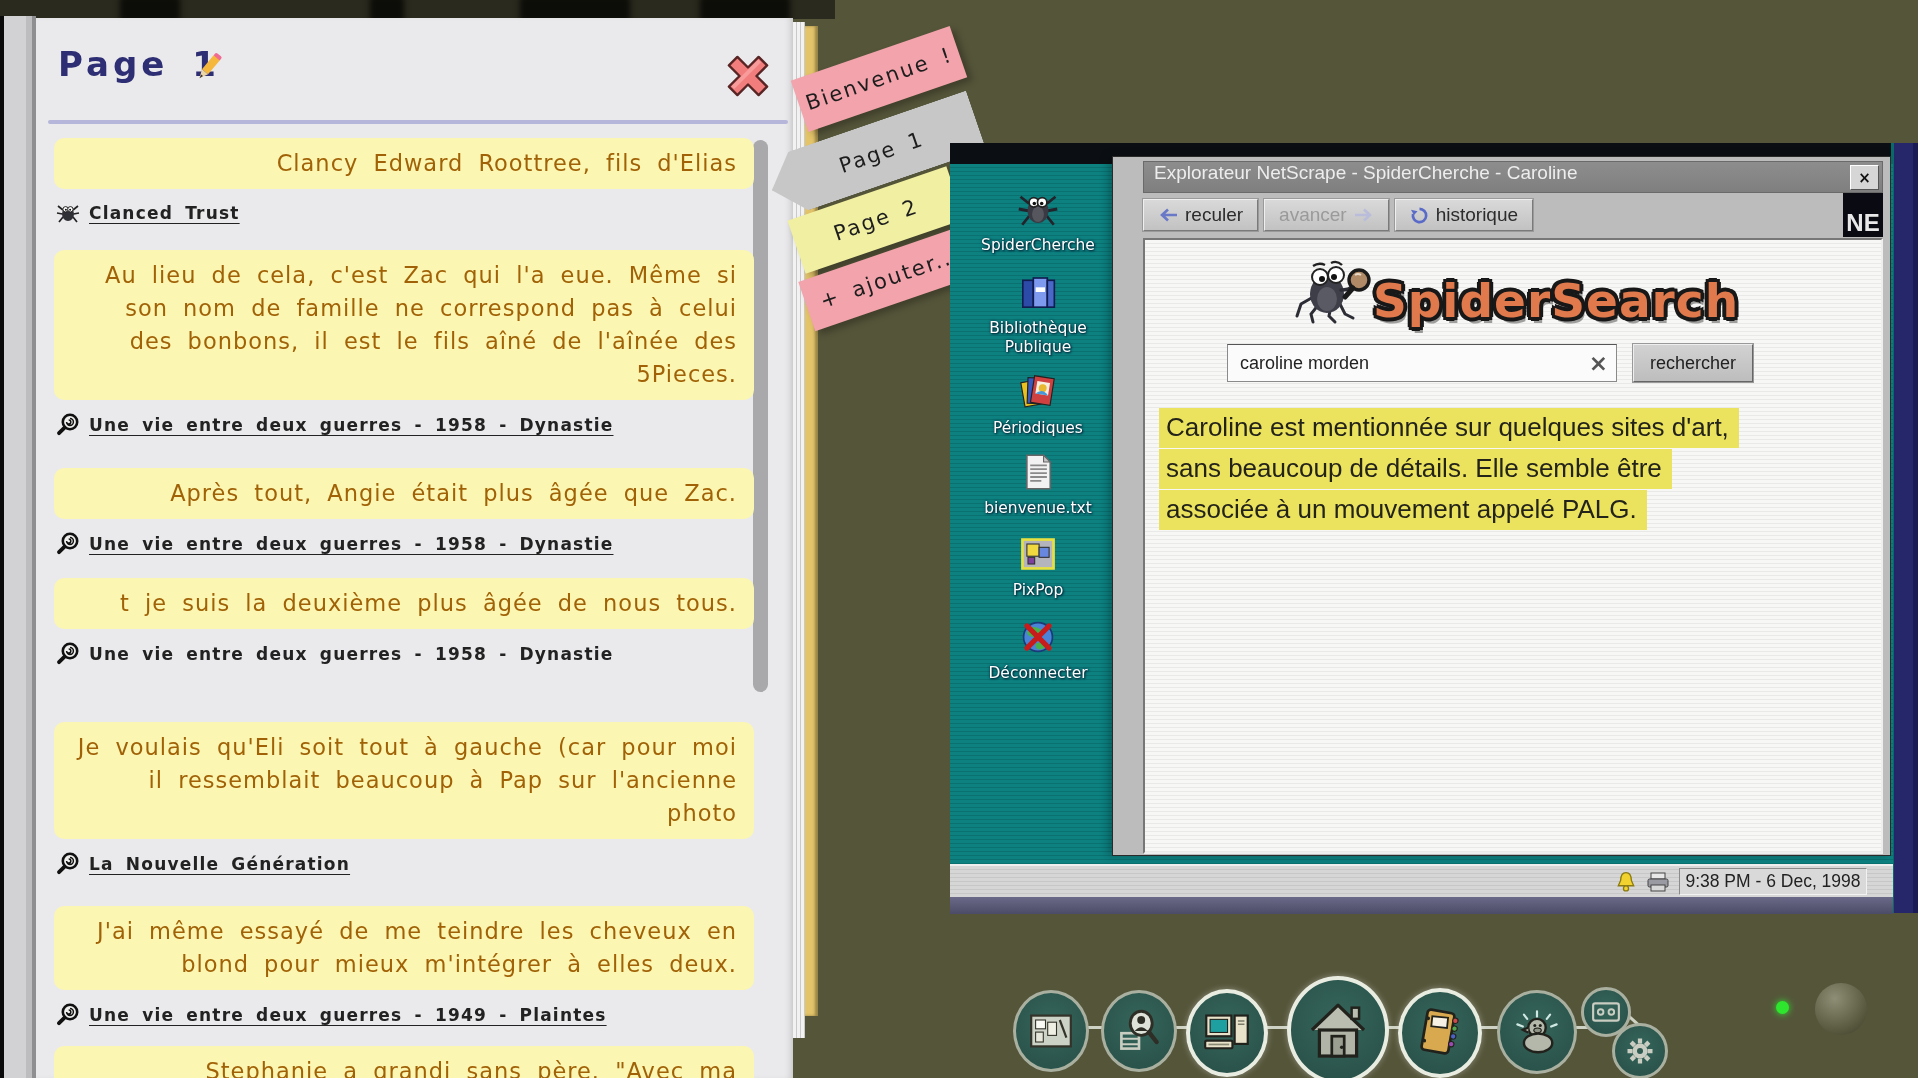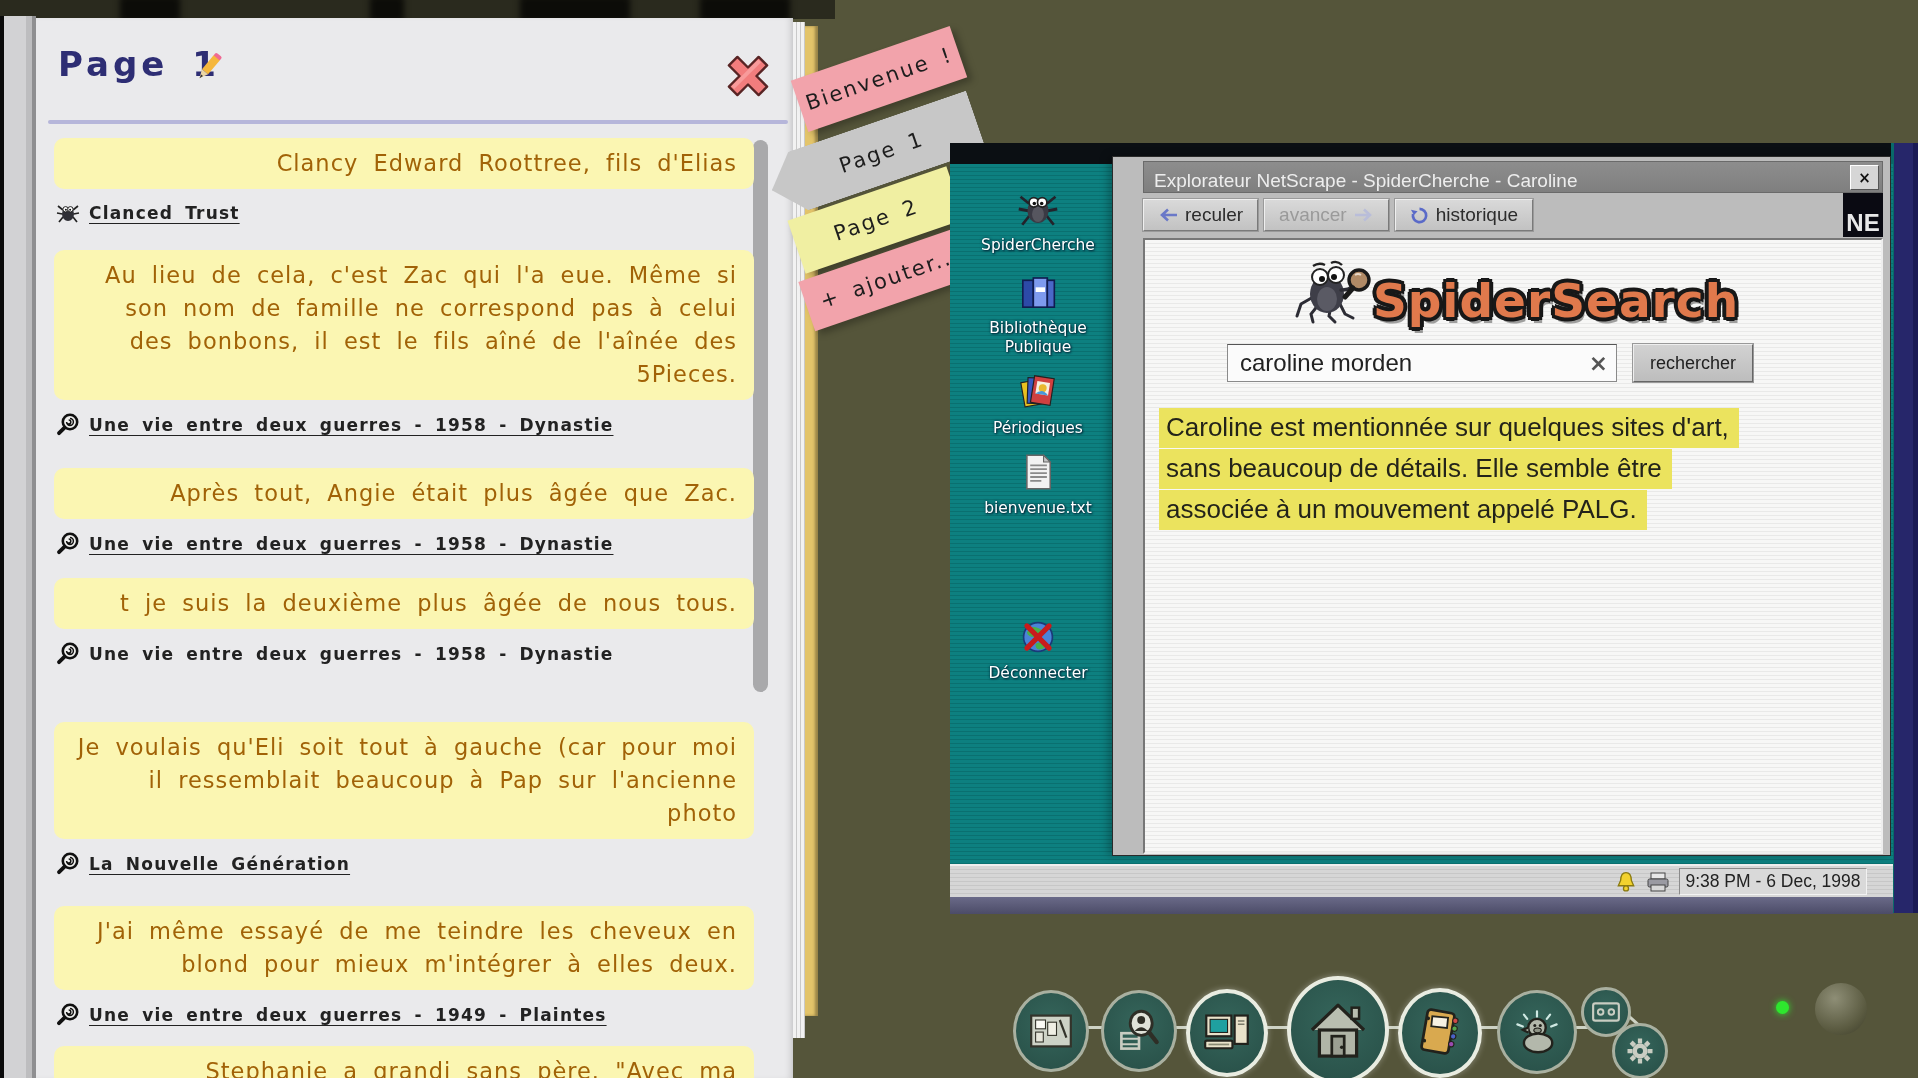--- a/index.html
+++ b/index.html
@@ -61,21 +61,21 @@
 
   .dicon{position:absolute;left:8px;width:160px;text-align:center;cursor:pointer;}
   .dicon .lbl{margin-top:3px;font-size:15.5px;color:#fff;line-height:19px;
     text-shadow:1px 1px 2px #023, 0 0 3px #034;}
 
   
   #browser{left:1112px;top:156px;width:779px;height:700px;background:#bcbcbc;
     border:1px solid #2a2a2a;box-shadow:-4px 0 8px #00000040;
     padding:4px 7px 7px 30px;box-sizing:border-box;}
   .titlebar{position:relative;height:30px;background:linear-gradient(180deg,#8d8d8d,#7f7f7f);
-    border:1px solid #6a6a6a;display:flex;align-items:flex-end;}
+    border:1px solid #6a6a6a;display:flex;align-items:flex-start;}
   .titlebar .t{font-family:"Liberation Sans",sans-serif;font-size:19px;color:#ededed;padding-left:10px;}
   .winclose{position:absolute;right:3px;top:3px;width:27px;height:23px;background:#d6d6d6;
     border:1px solid #fff;border-right-color:#555;border-bottom-color:#555;
     display:flex;align-items:center;justify-content:center;font-weight:bold;font-size:15px;color:#111;cursor:pointer;}
   .toolbar{position:relative;height:38px;display:flex;align-items:center;gap:6px;padding-top:3px;}
   .tbtn{height:32px;display:flex;align-items:center;gap:7px;padding:0 14px;
     background:linear-gradient(180deg,#d9d9d9,#c2c2c2);border:1px solid #efefef;
     border-right-color:#7a7a7a;border-bottom-color:#7a7a7a;outline:1px solid #9a9a9a;
     font-family:"Liberation Sans",sans-serif;font-size:19px;color:#2c2c2c;cursor:pointer;}
   .tbtn.dis{color:#9a9a9a;cursor:default;}
@@ -88,21 +88,21 @@
 
   .logo-row{display:flex;justify-content:center;align-items:flex-end;margin-top:10px;height:78px;}
   .logo-text{font-family:"DejaVu Sans",sans-serif;font-weight:bold;font-size:47px;color:#e0794c;
     letter-spacing:1px;margin-left:-6px;
     text-shadow:-3px -3px 0 #181818,3px -3px 0 #181818,-3px 3px 0 #181818,3px 3px 0 #181818,
       -4px 0 0 #181818,4px 0 0 #181818,0 -4px 0 #181818,0 4px 0 #181818,3px 6px 0 #18181866;}
   .search-row{display:flex;align-items:center;margin:16px 0 0 82px;}
   .searchwrap{position:relative;width:390px;}
   .searchbox{width:390px;height:38px;box-sizing:border-box;border:1px solid #8a8a8a;
     border-top-color:#555;background:#fbfbfb;font-family:"Liberation Sans",sans-serif;
-    font-size:24px;color:#222;padding:0 36px 0 12px;}
+    font-size:18px;color:#222;padding:0 36px 0 12px;}
   .clear-x{position:absolute;right:9px;top:6px;font-size:23px;color:#555;cursor:pointer;font-weight:bold;}
   .gobtn{margin-left:16px;height:38px;padding:0 16px;background:linear-gradient(180deg,#d2d2d2,#bdbdbd);
     border:1px solid #eee;border-right-color:#666;border-bottom-color:#666;outline:1px solid #999;
     font-family:"Liberation Sans",sans-serif;font-size:18px;color:#222;cursor:pointer;}
   .results{margin:26px 0 0 14px;font-family:"Liberation Sans",sans-serif;font-size:26px;color:#23231a;}
   .results .hl{display:inline-block;background:#ebe35e;padding:2px 10px 4px 7px;margin-bottom:1px;line-height:34px;}
 
   
   #taskbar{left:950px;top:864px;width:943px;height:33px;
     background:repeating-linear-gradient(180deg,#d6d6d6 0 3px,#c7c7c7 3px 4px);
@@ -320,20 +320,29 @@
         <g transform="rotate(9 20 17)">
             <rect x="13" y="4" width="17" height="23" fill="#cf4040" stroke="#222"></rect>
           <rect x="16" y="8" width="11" height="11" fill="#f6efe0"></rect>
           <circle cx="21.5" cy="13.5" r="3.4" fill="#e8b830"></circle>
           <path d="M16 19 q5.5 -6 11 0 z" fill="#4898d8"></path>
           </g>
       </svg>
       <div class="lbl">Périodiques</div>
     </div>
 
+    <div class="dicon" style="top:370px">
+      <svg width="40" height="40" viewBox="0 0 36 36">
+        <rect x="4" y="5" width="28" height="26" fill="#b4b4bc" stroke="#e8e040" stroke-width="2.4"></rect>
+        <rect x="8" y="9" width="11" height="11" fill="#f0d840" stroke="#333"></rect>
+        <rect x="19" y="12" width="9" height="9" fill="#6888e0" stroke="#333"></rect>
+        <rect x="9" y="21" width="6" height="6" fill="#8040a0" stroke="#333"></rect>
+      </svg>
+      <div class="lbl">PixPop</div>
+    </div>
 
     <div class="dicon" style="top:453px">
       <svg width="40" height="40" viewBox="0 0 36 36">
         <circle cx="18" cy="18" r="13" fill="#4a84d8" stroke="#1a3a78" stroke-width="1.5"></circle>
         <path d="M8 14 q4 -7 10 -4 q6 2 3 6 q-2 3 -7 2 q-5 0 -6 -4 z" fill="#4ab04a"></path>
         <path d="M16 24 q6 -3 10 0 q-2 6 -8 5 q-3 -2 -2 -5 z" fill="#4ab04a"></path>
         <path d="M8 8 L28 28 M28 8 L8 28" stroke="#c81c1c" stroke-width="4.6" stroke-linecap="round"></path>
       </svg>
       <div class="lbl">Déconnecter</div>
     </div>

